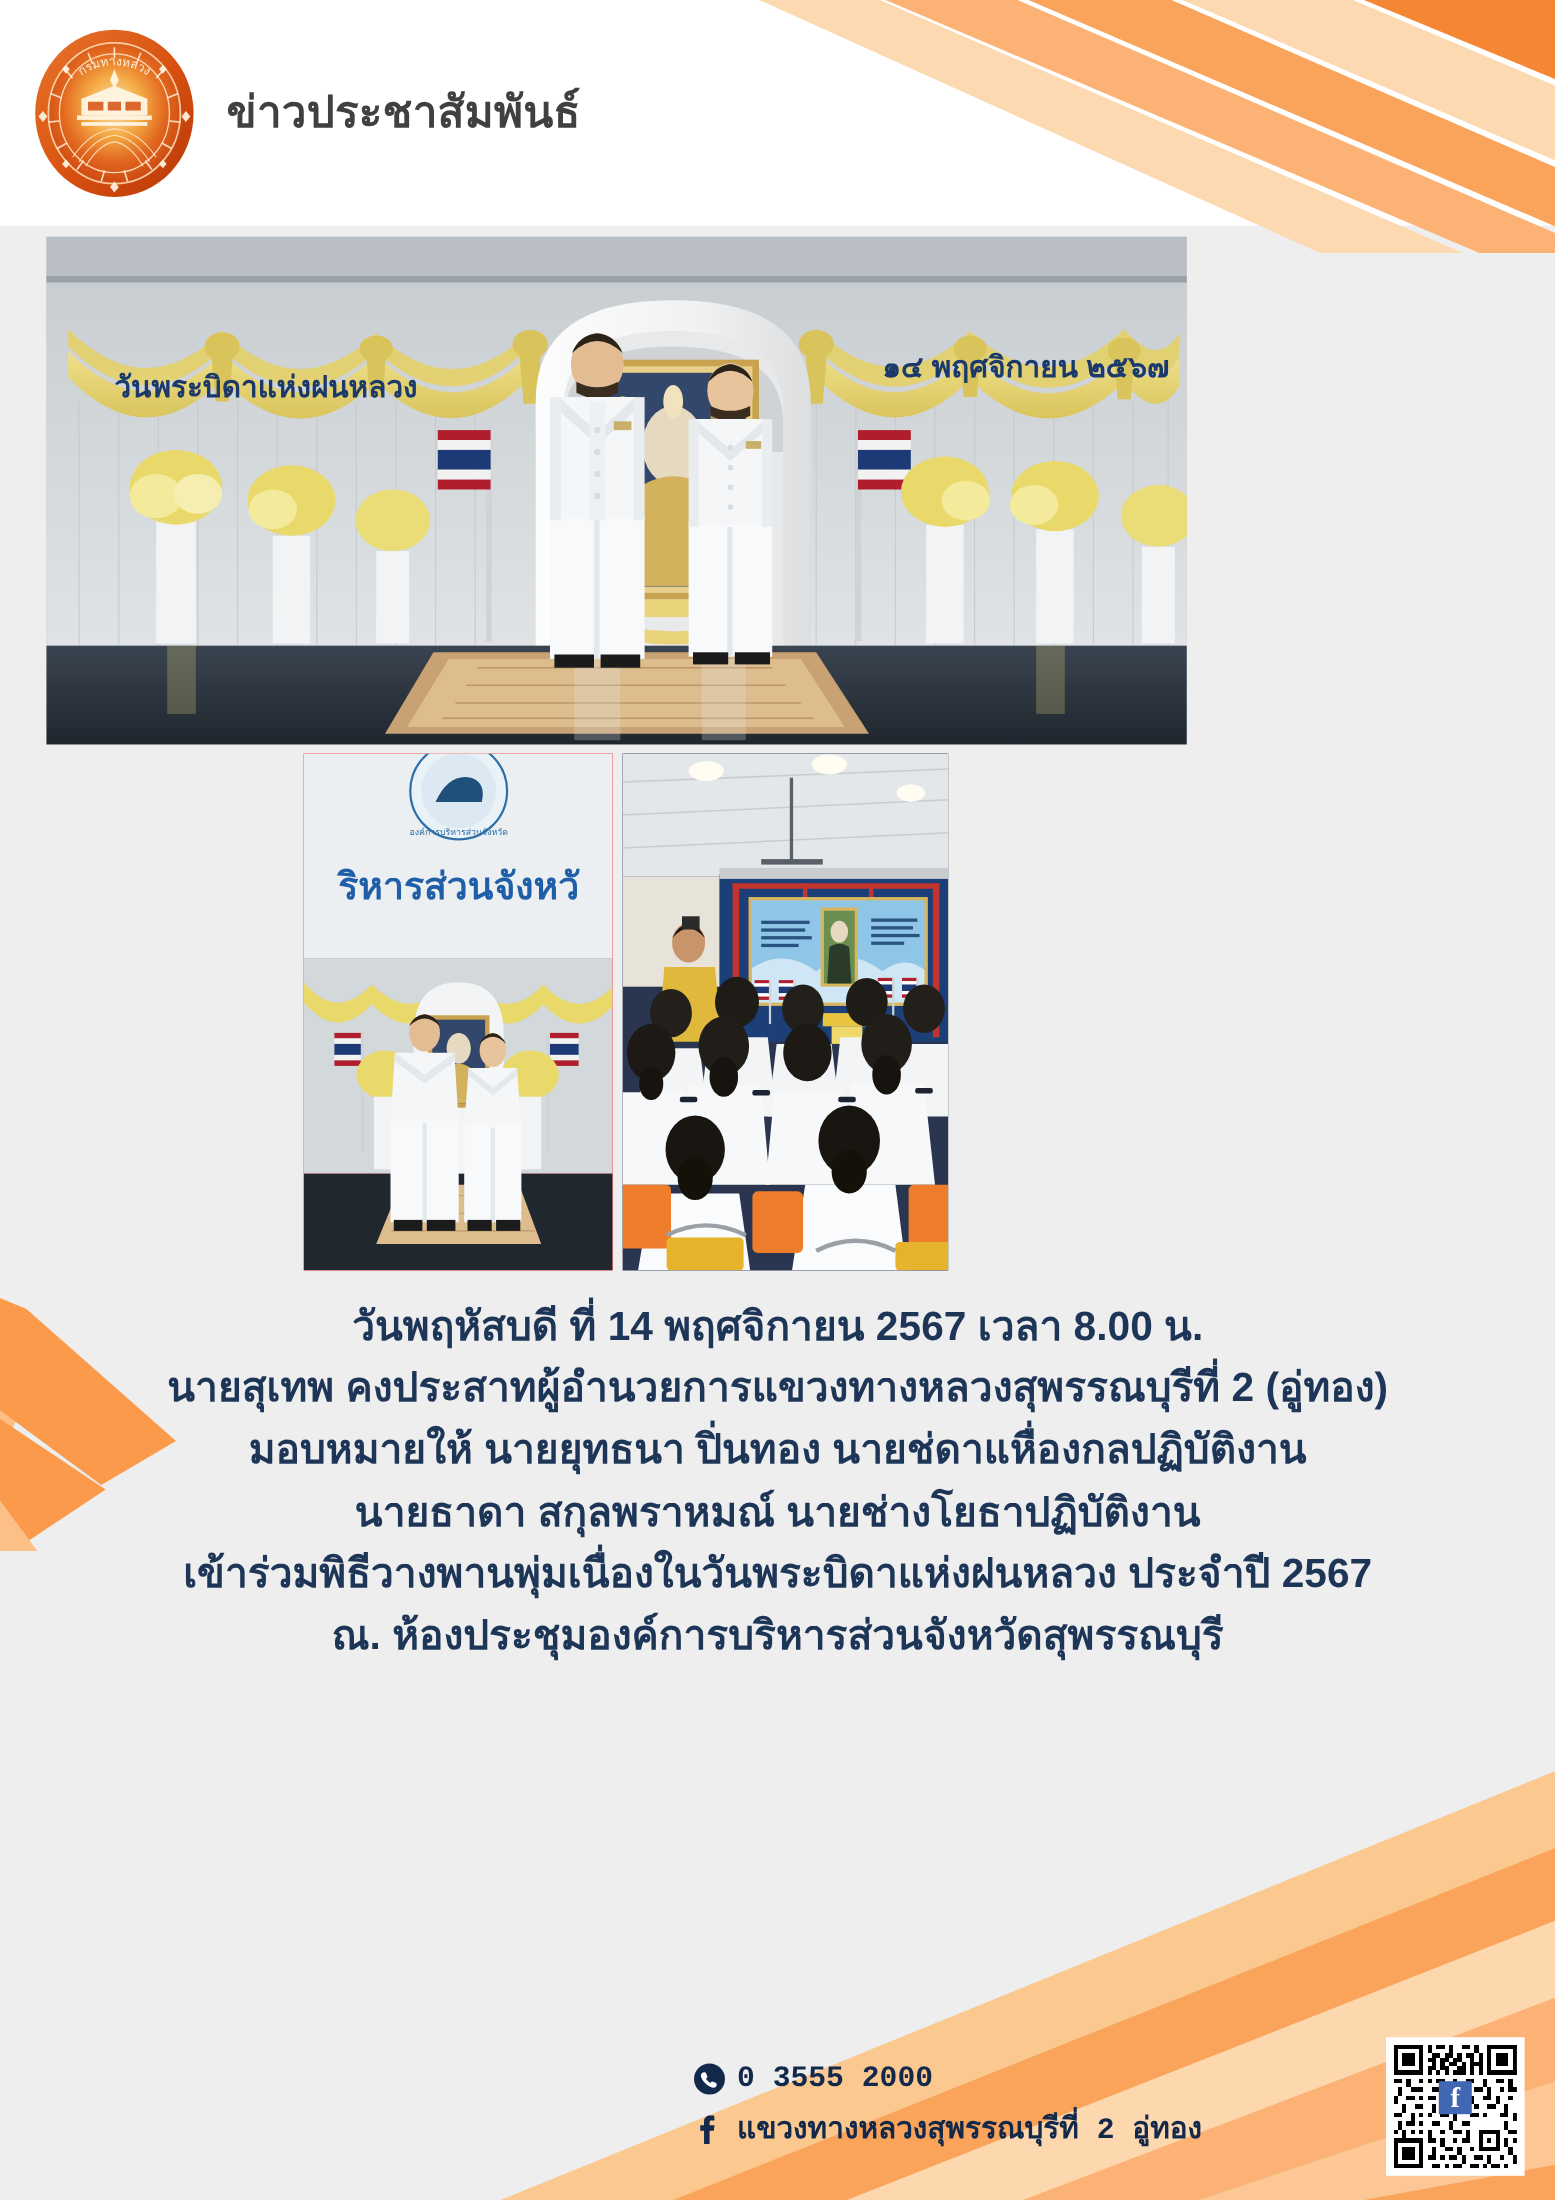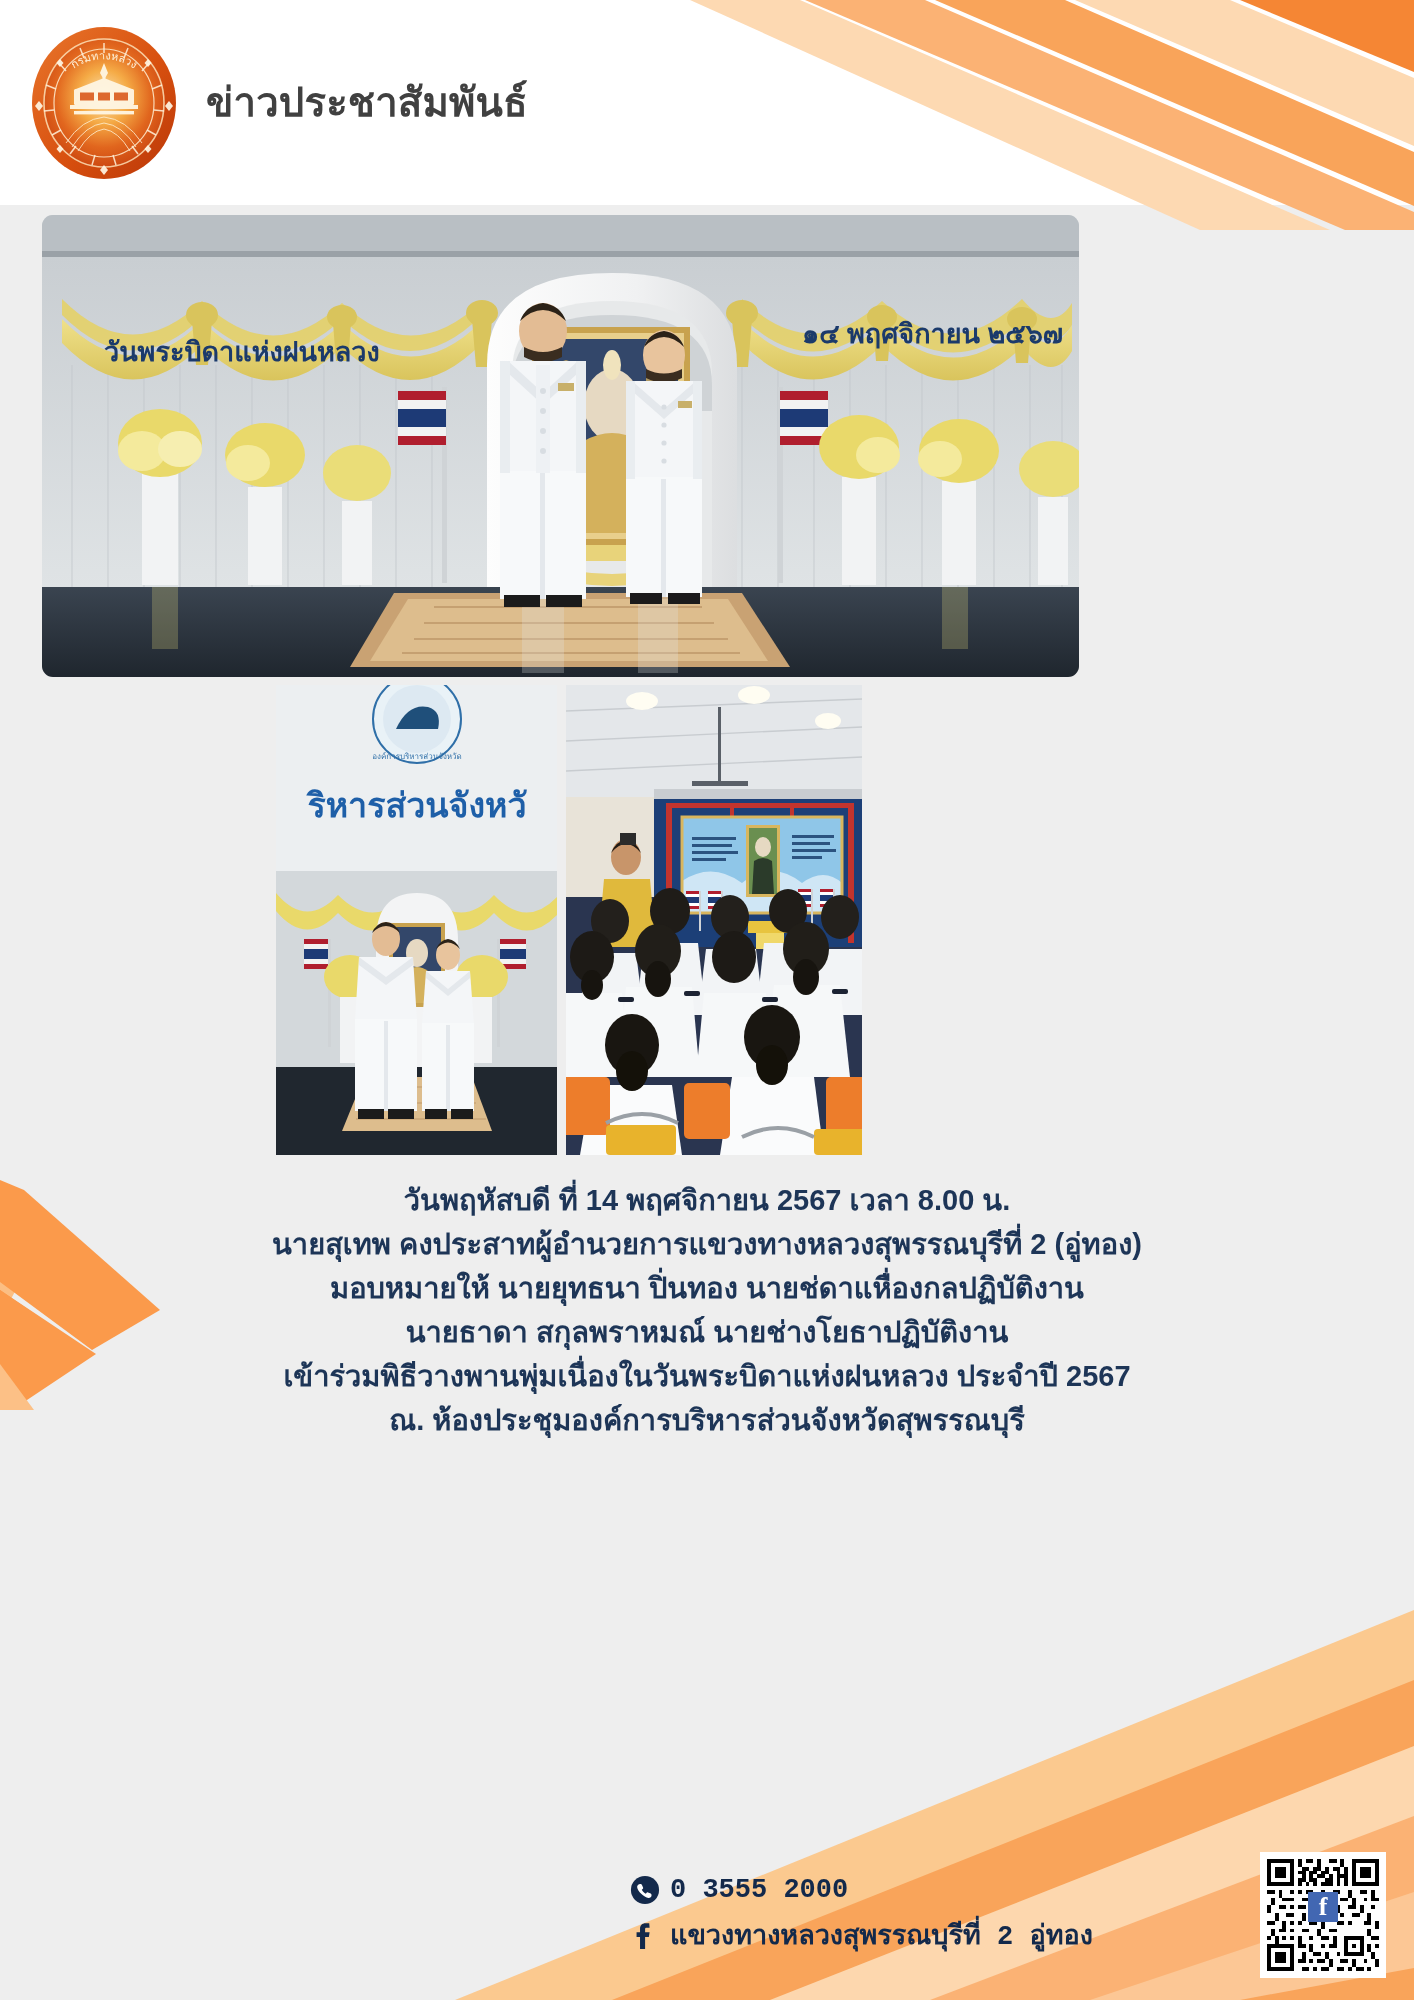--- a/index.html
+++ b/index.html
@@ -66,21 +66,20 @@
   }
 
   
   .photo-main {
     position:absolute;
     left:42px; top:215px;
     width:1037px; height:462px;
     z-index:5;
     overflow:hidden;
     background:#cfd3d6;
-    border-radius:11px;
   }
 
   .photo-b {
     position:absolute;
     left:276px; top:685px;
     width:281px; height:470px;
     z-index:5;
     overflow:hidden;
     background:#ef4444;
   }
@@ -97,21 +96,21 @@
   
   .body-text {
     position:absolute;
     left:0; top:1178px;
     width:1414px;
     z-index:6;
     text-align:center;
     color:#1d3557;
   }
   .body-line {
-    font-size:29px;
+    font-size:37px;
     font-weight:bold;
     line-height:1.52;
     color:#1d3557;
     white-space:nowrap;
   }
 
   
   .footer {
     position:absolute;
     left:0; bottom:14px;

